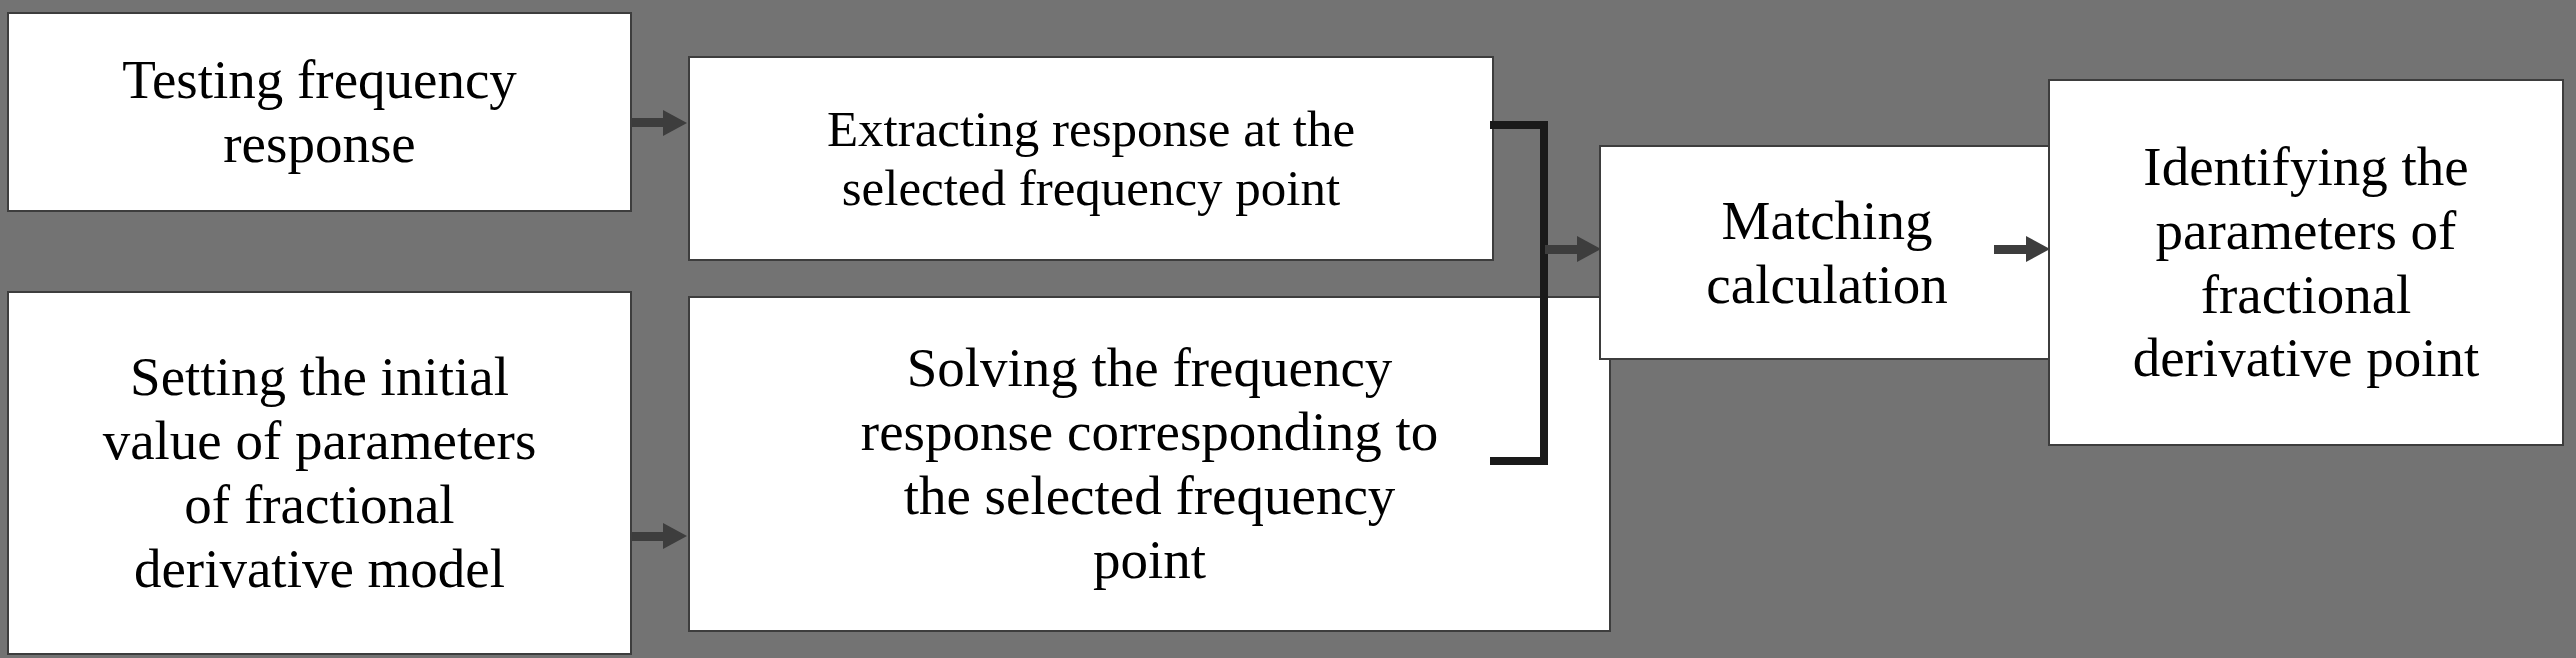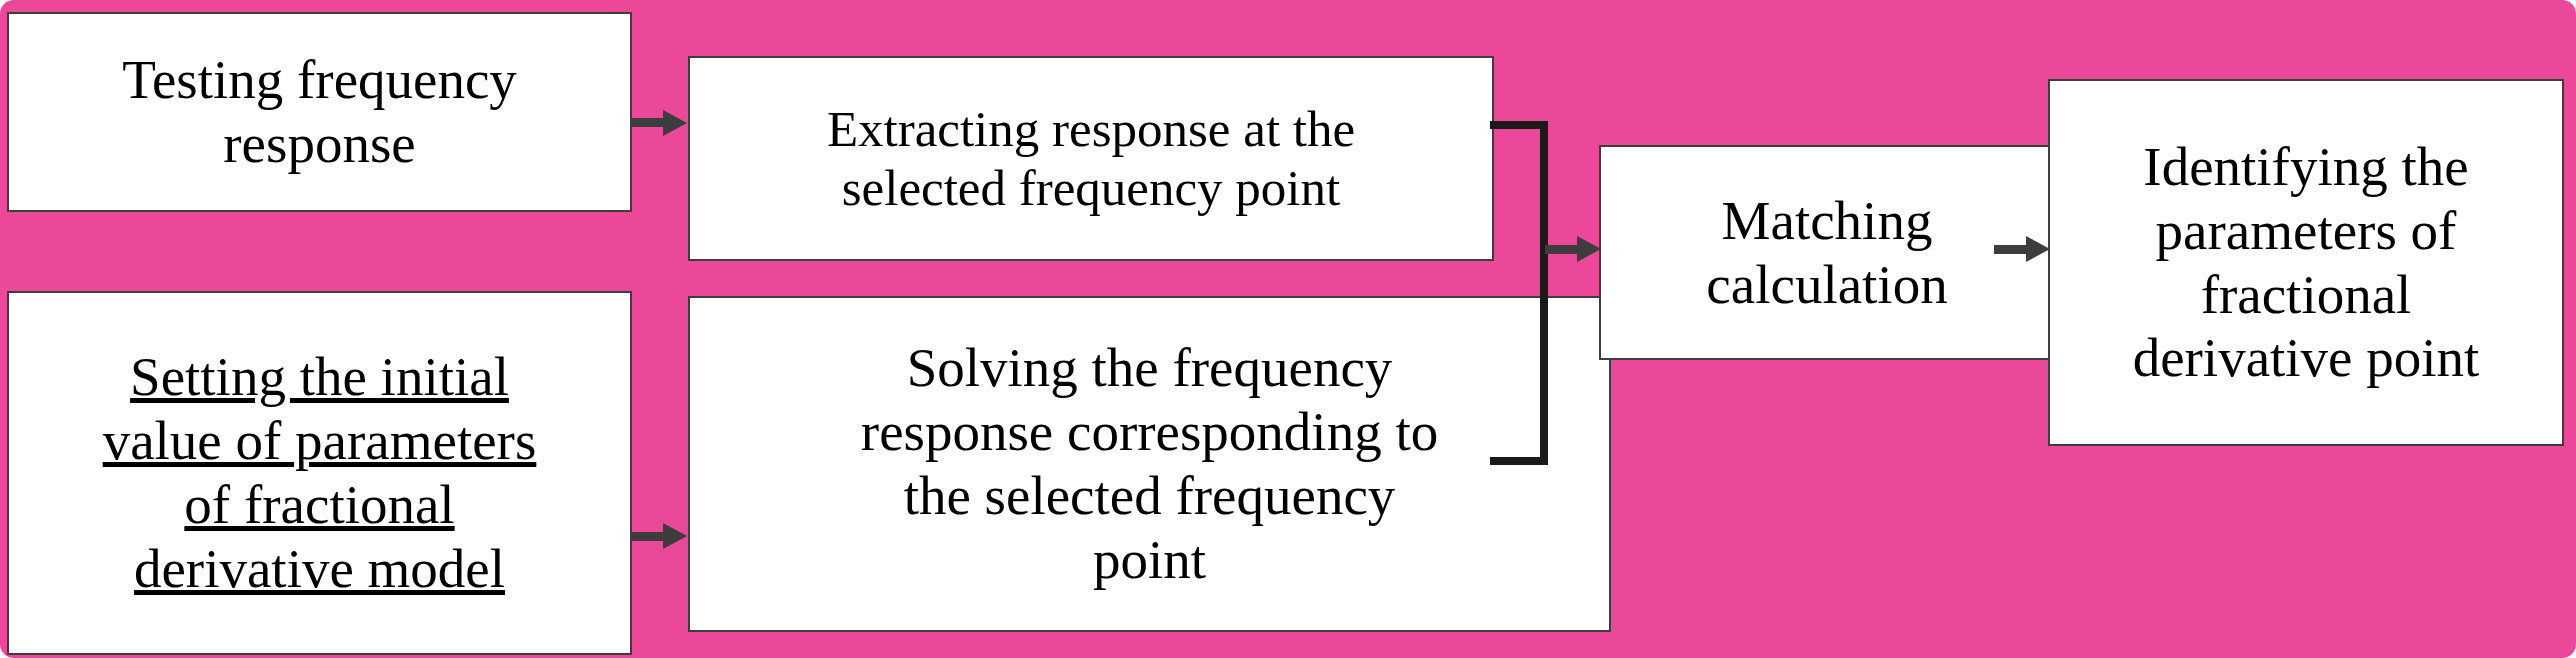--- a/index.html
+++ b/index.html
@@ -4,24 +4,23 @@
 <style>
   html, body {
     margin: 0;
     padding: 0;
     background: #ffffff;
   }
   #canvas {
     position: relative;
     width: 2576px;
     height: 658px;
-    background: #ec4899;
+    background: #737373;
     overflow: hidden;
     font-family: "Liberation Serif", "DejaVu Serif", serif;
-    border-radius: 14px;
   }
   .node {
     position: absolute;
     box-sizing: border-box;
     border: 2.6px solid #3d3d3d;
     background: #ffffff;
     display: flex;
     align-items: center;
     justify-content: center;
     text-align: center;
@@ -37,21 +36,21 @@
     white-space: pre-line;
   }
   
   #node-testing-frequency-response {
     left: 7px;  top: 12.2px;  width: 625px;  height: 200px;  font-size: 55px;
   }
   #node-extracting-response {
     left: 688px; top: 10.4px;  width: 806px;  height: 205px;  font-size: 51px; margin-top: 46px;
   }
   #node-setting-initial-value {
-    left: 7px;  top: 291px;  width: 625px;  height: 364px; font-size: 55px; text-decoration: underline;
+    left: 7px;  top: 291px;  width: 625px;  height: 364px; font-size: 55px;
   }
   #node-solving-frequency-response {
     left: 688px; top: 296px; width: 923px;  height: 336px; font-size: 55px;
   }
   #node-matching-calculation {
     left: 1599px; top: 145px; width: 456px; height: 215px; font-size: 55px;
   }
   #node-identifying-parameters {
     left: 2048px; top: 79px;  width: 516px; height: 367px; font-size: 55px;
   }

